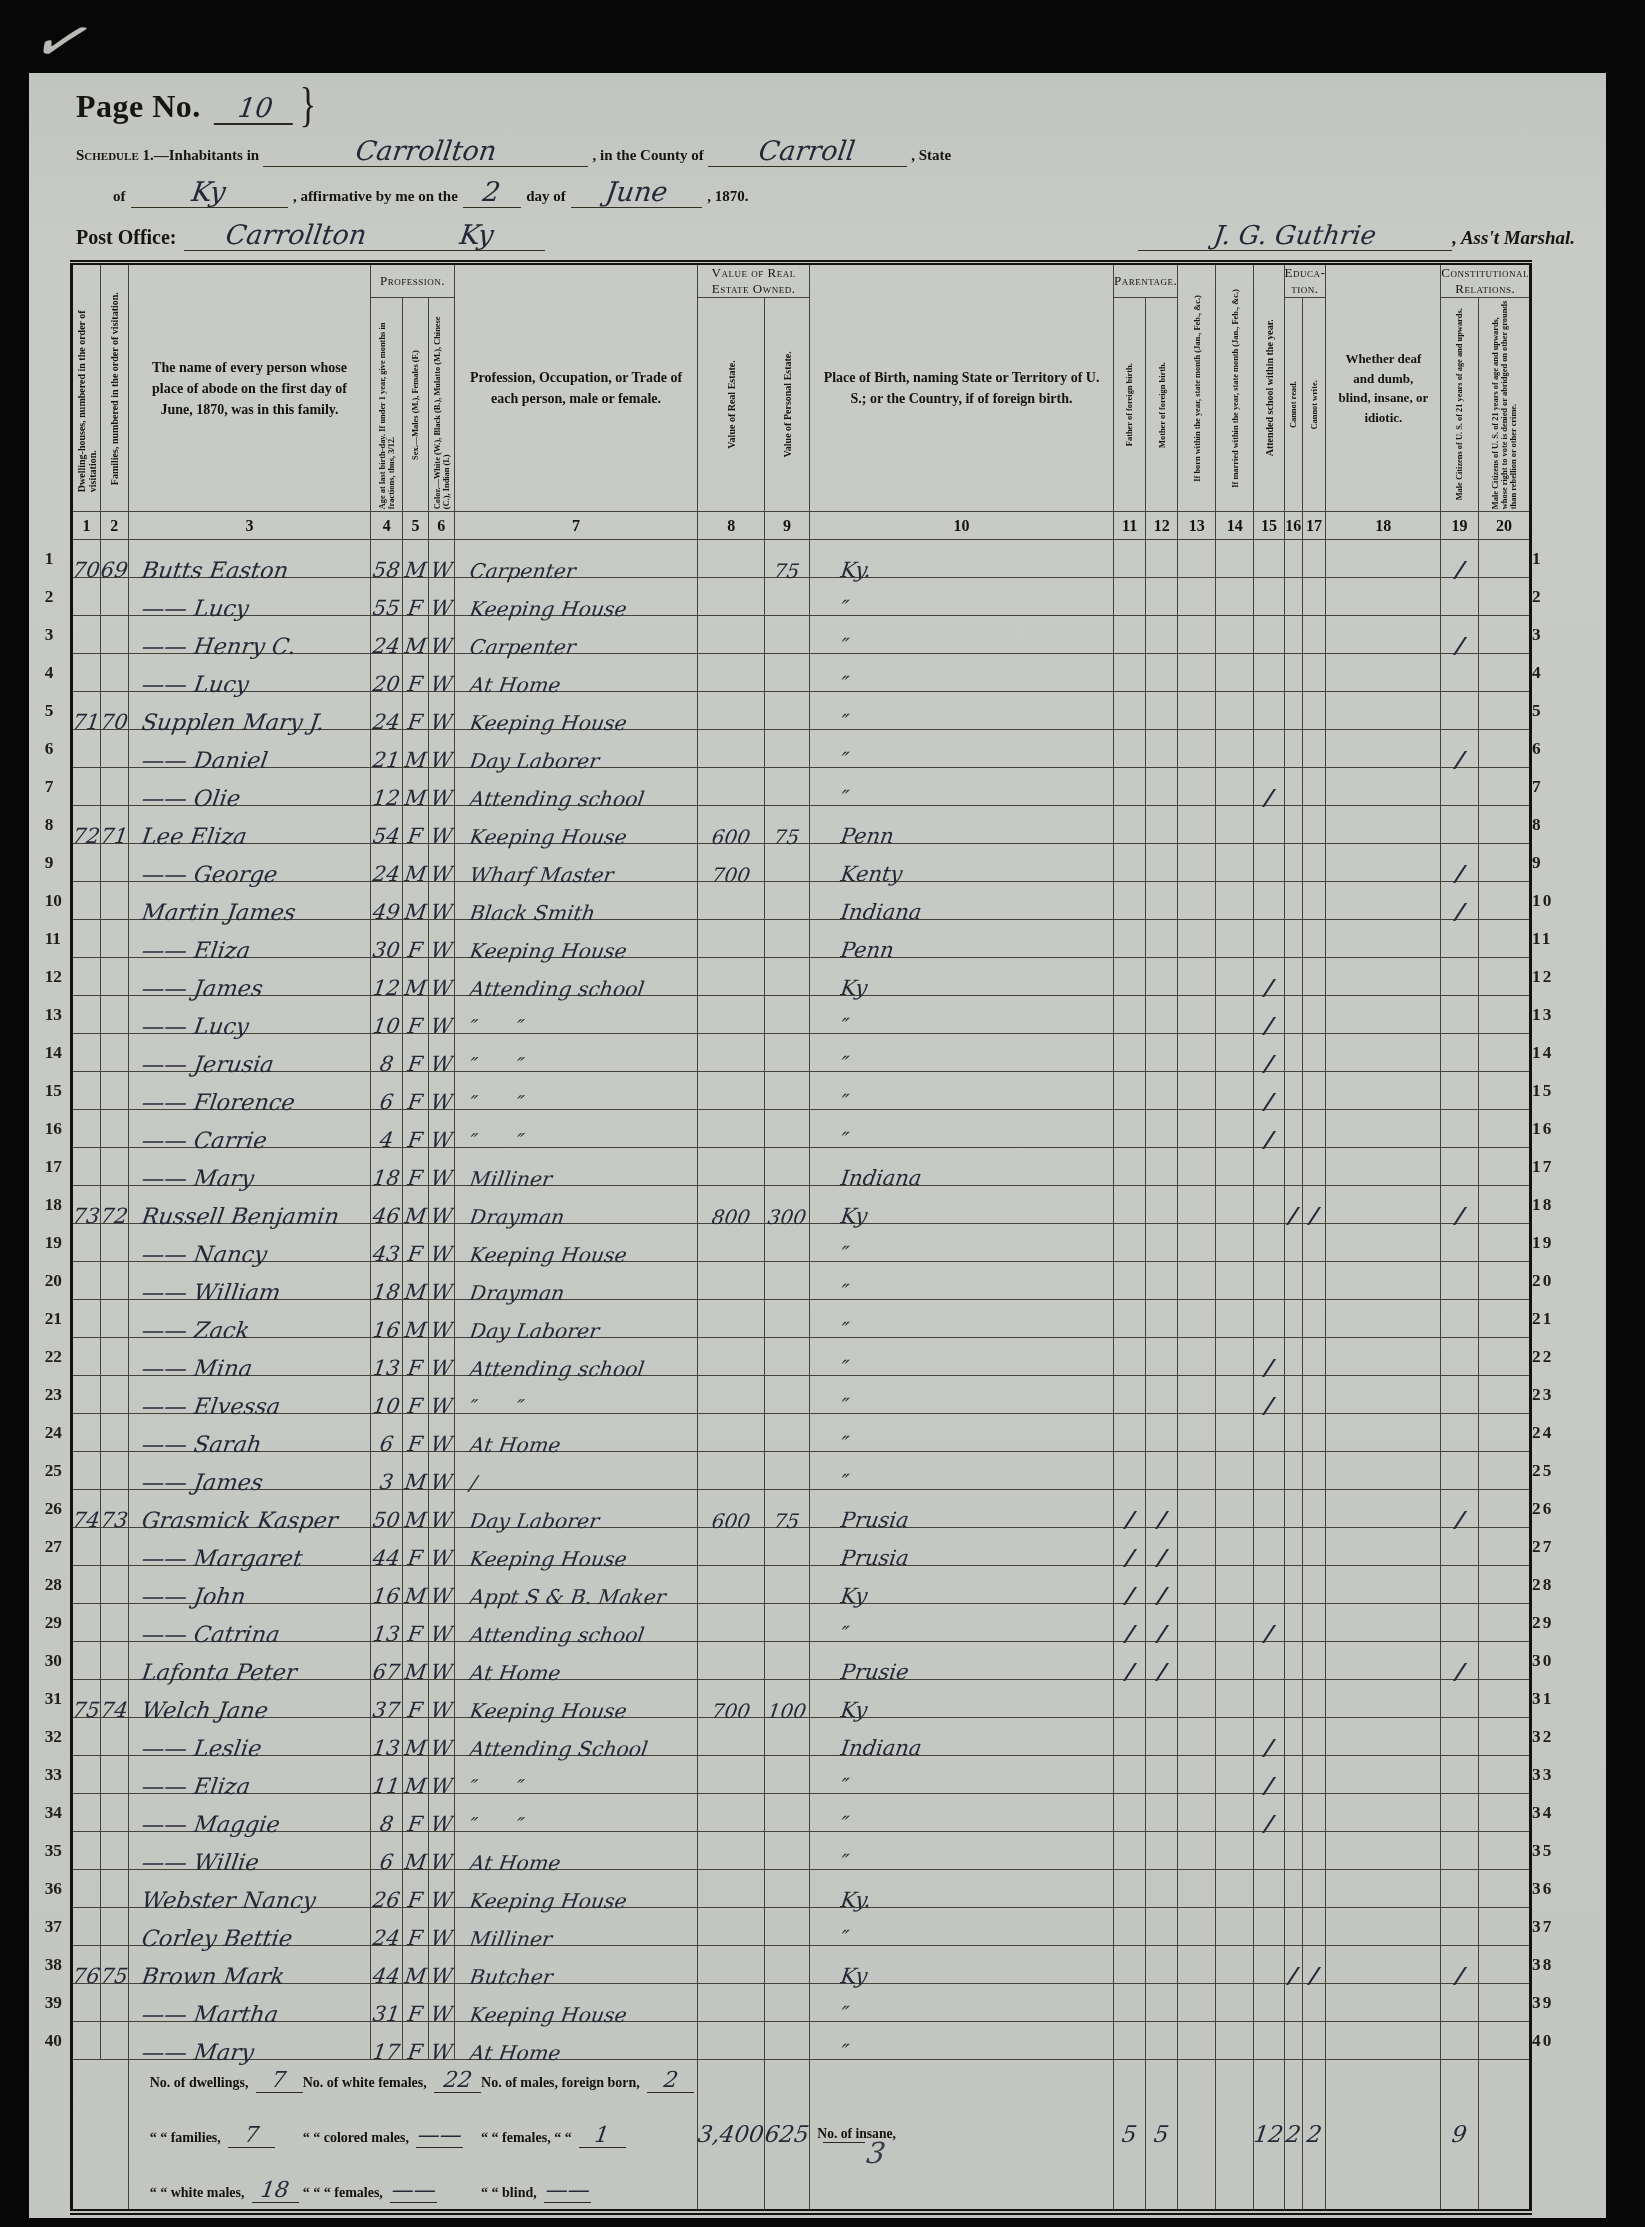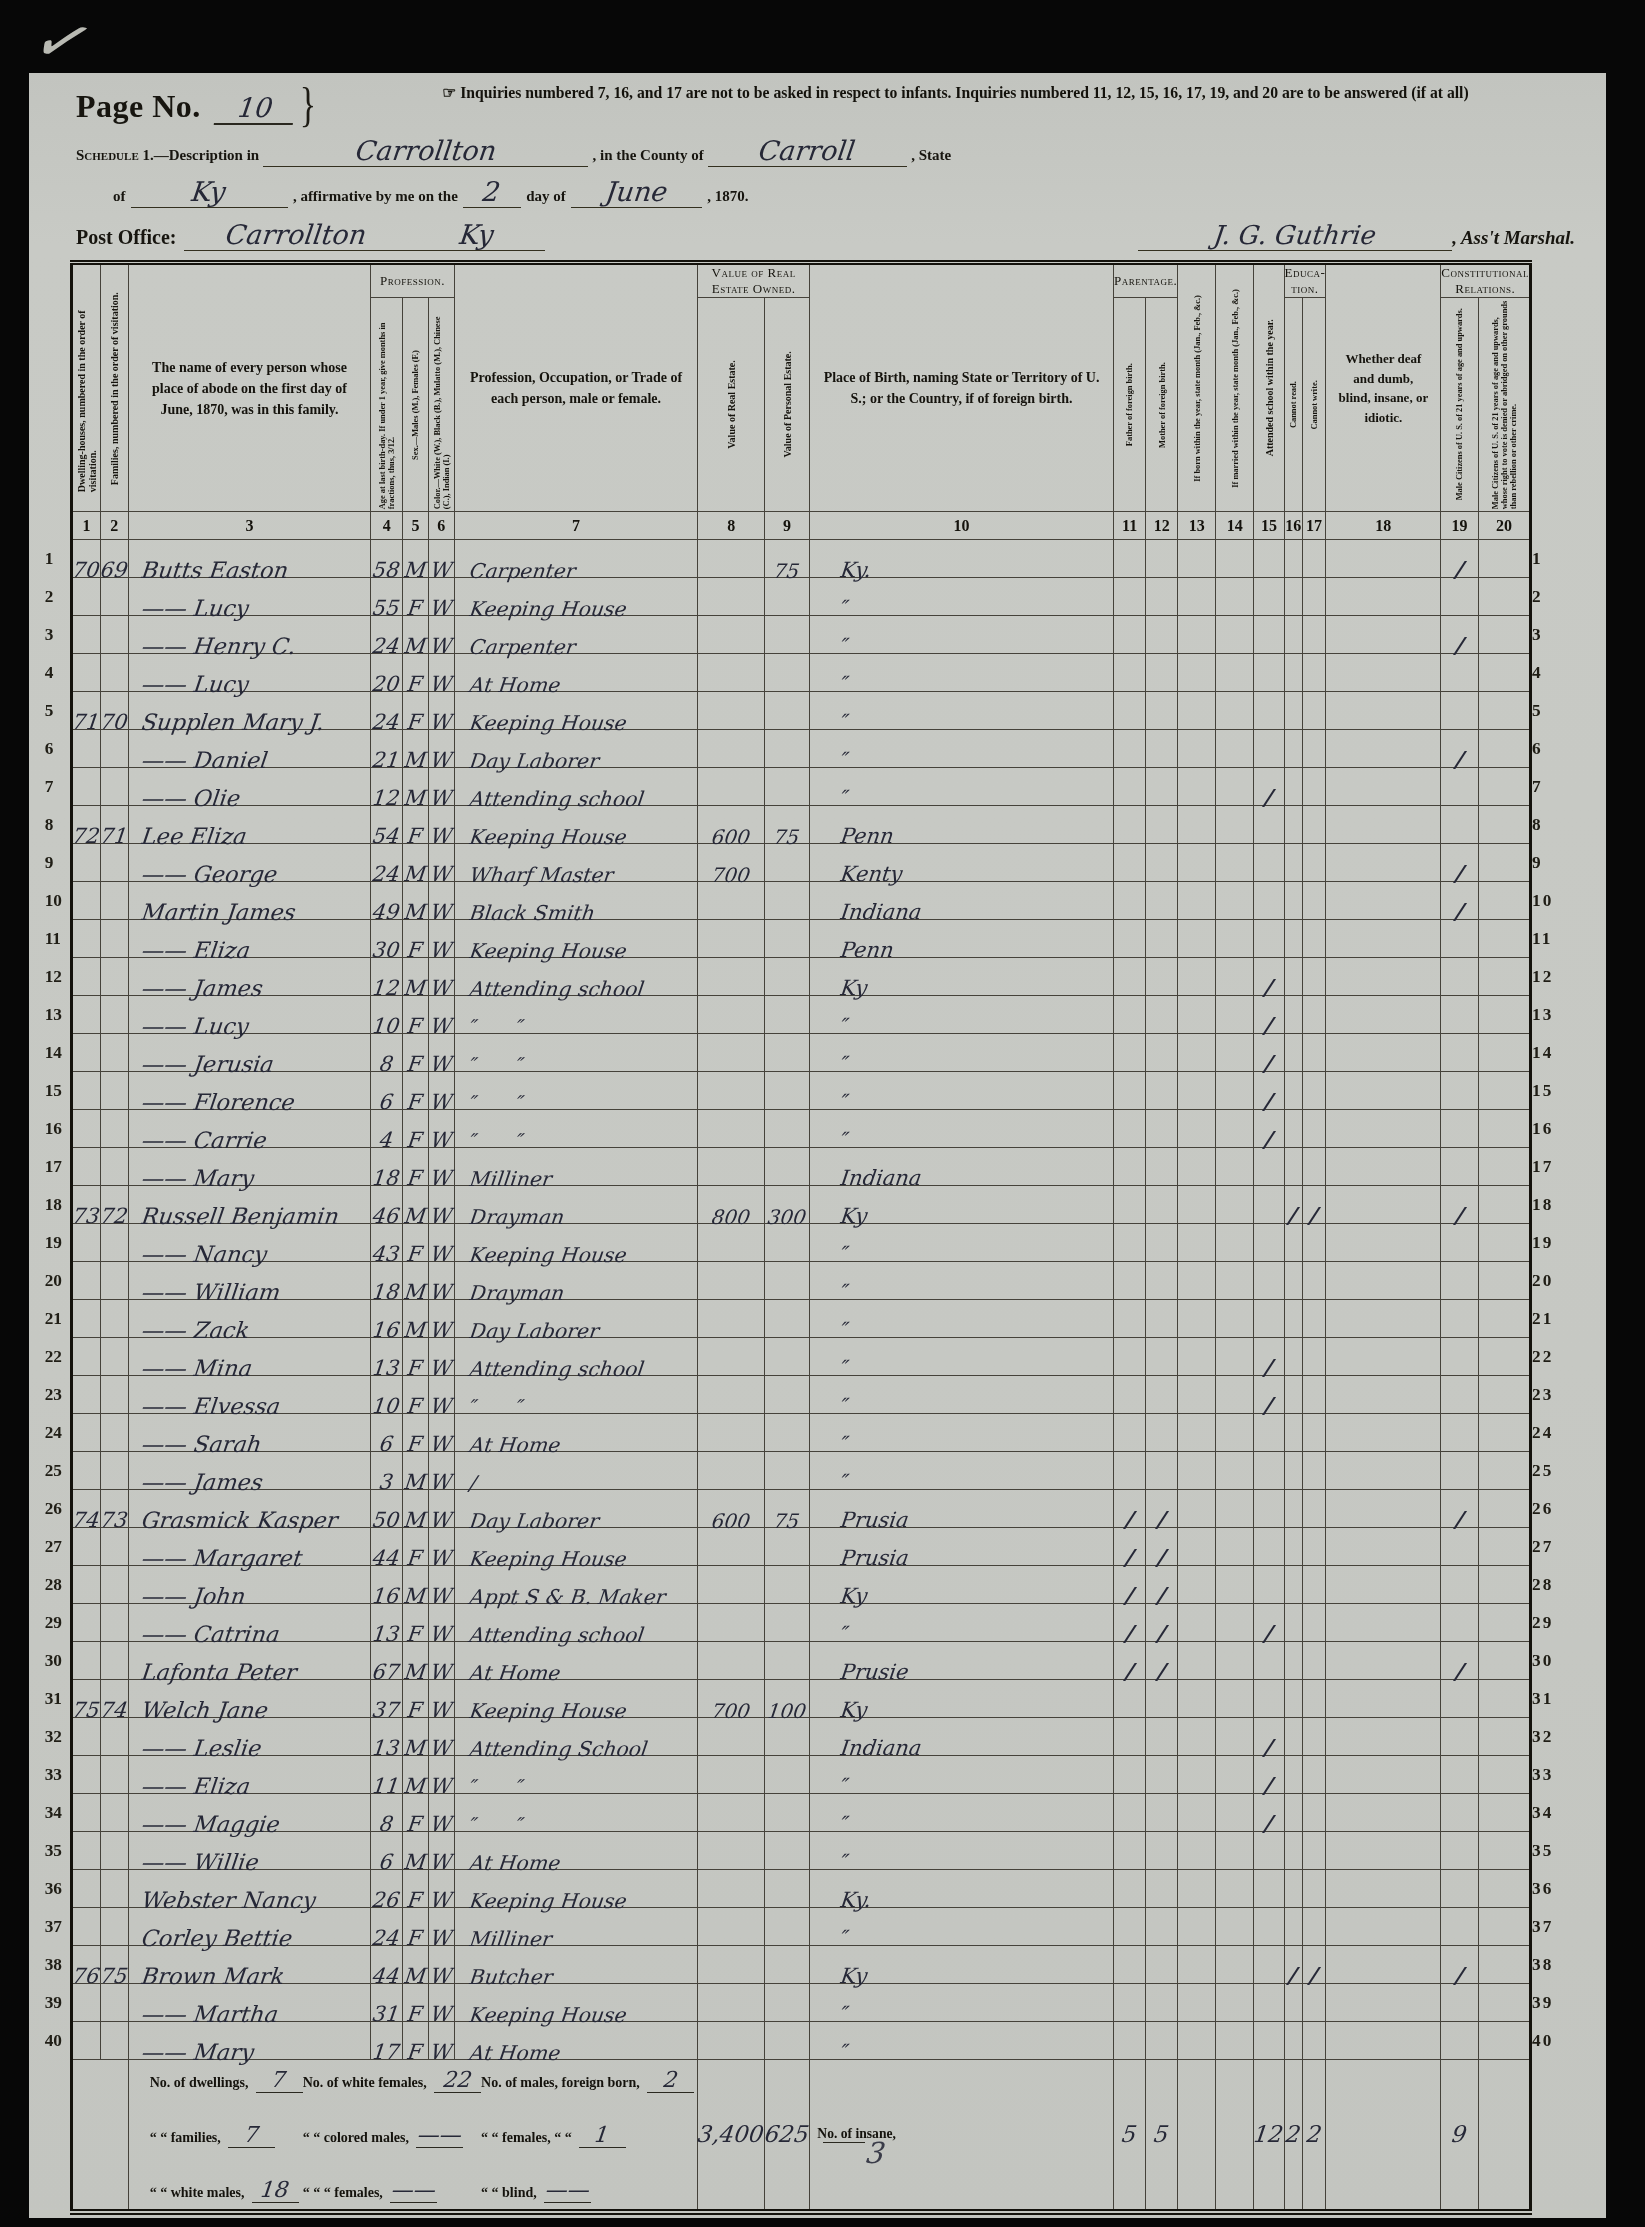--- a/index.html
+++ b/index.html
@@ -74,26 +74,25 @@
 <div class="paper">
   <div class="corner-mark">✓</div>
 
   <div class="hdr">
     <div class="pageno-row">
       <span class="pageno-label">Page No.</span>
       <span class="pageno-val hw hw-lg">10</span>
       <span class="brace">}</span>
     </div>
     <div class="instr">
-      <div>☞ Inquiries numbered 7, 16, and 17 are not to be asked in respect to infants.   Inquiries numbered 11, 12, 15, 16, 17, 19, and 20 are to be answered (if at all)</div>
     </div>
 
     <div class="sched">
       <span class="print sc">Schedule 1.</span>
-      <span class="print">—Description in</span>
+      <span class="print">—Inhabitants in</span>
       <span class="fill" style="min-width:325px;margin:0 4.2px;"><span class="hw hw-lg">Carrollton</span></span>
       <span class="print">, in the County of</span>
       <span class="fill" style="min-width:199px;margin:0 4.2px;"><span class="hw hw-lg">Carroll</span></span>
       <span class="print">, State</span>
     </div>
 
     <div class="sched ofline">
       <span class="print">of</span>
       <span class="fill" style="min-width:157px;margin:0 5.2px;"><span class="hw hw-lg">Ky</span></span>
       <span class="print">, affirmative by me on the</span>

